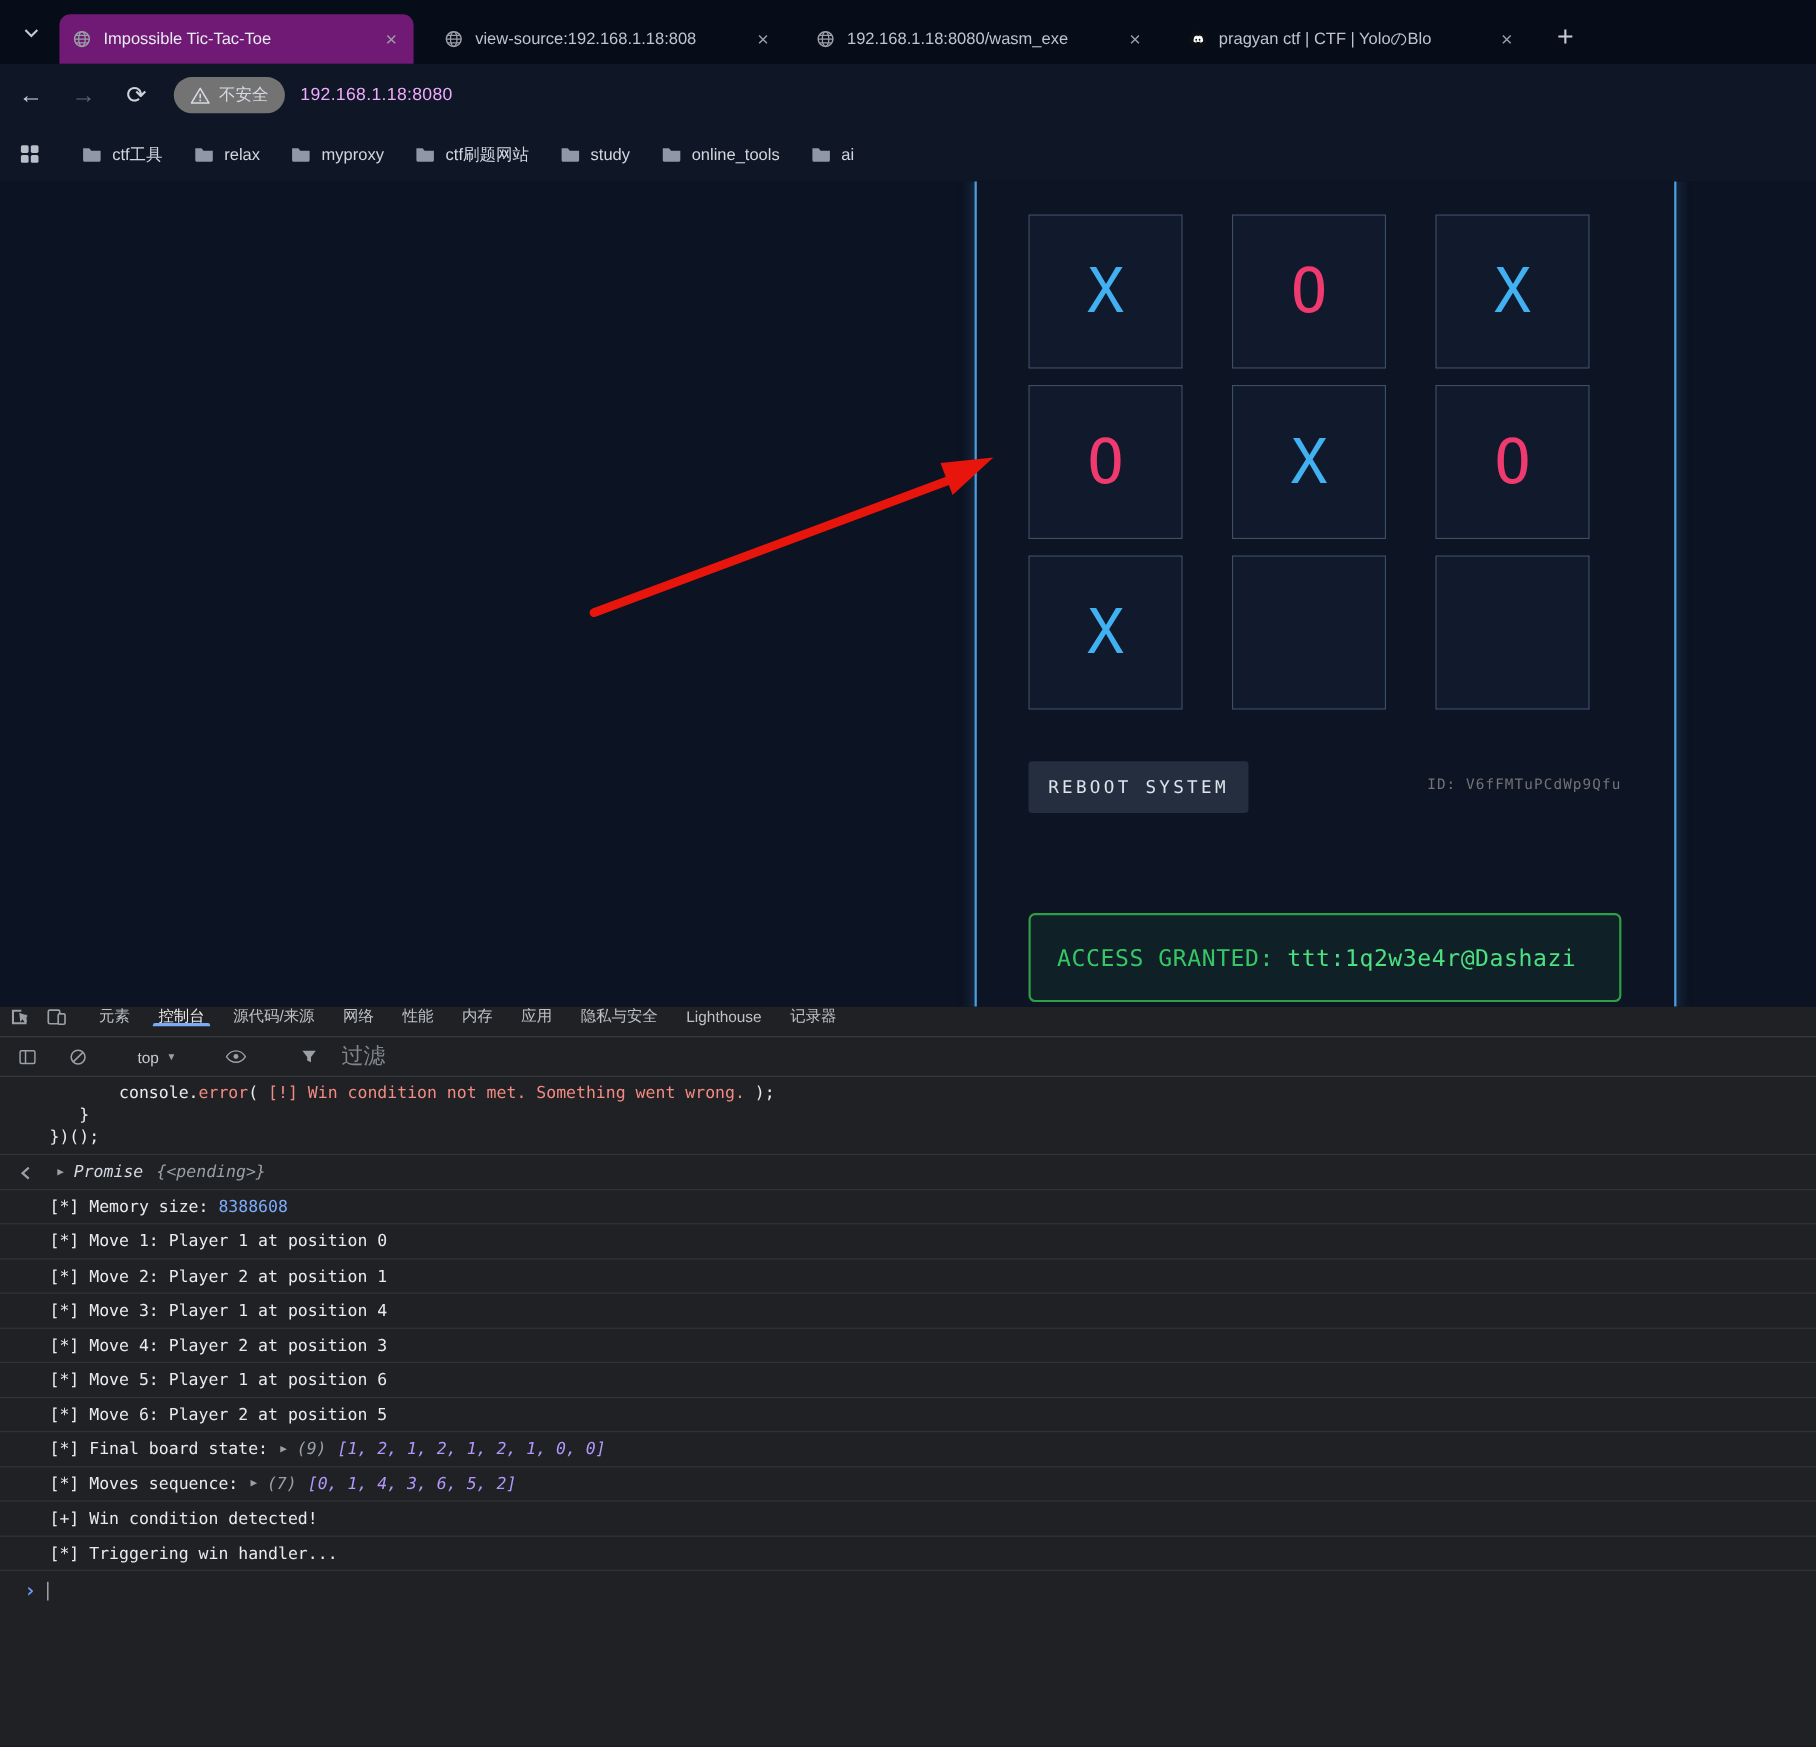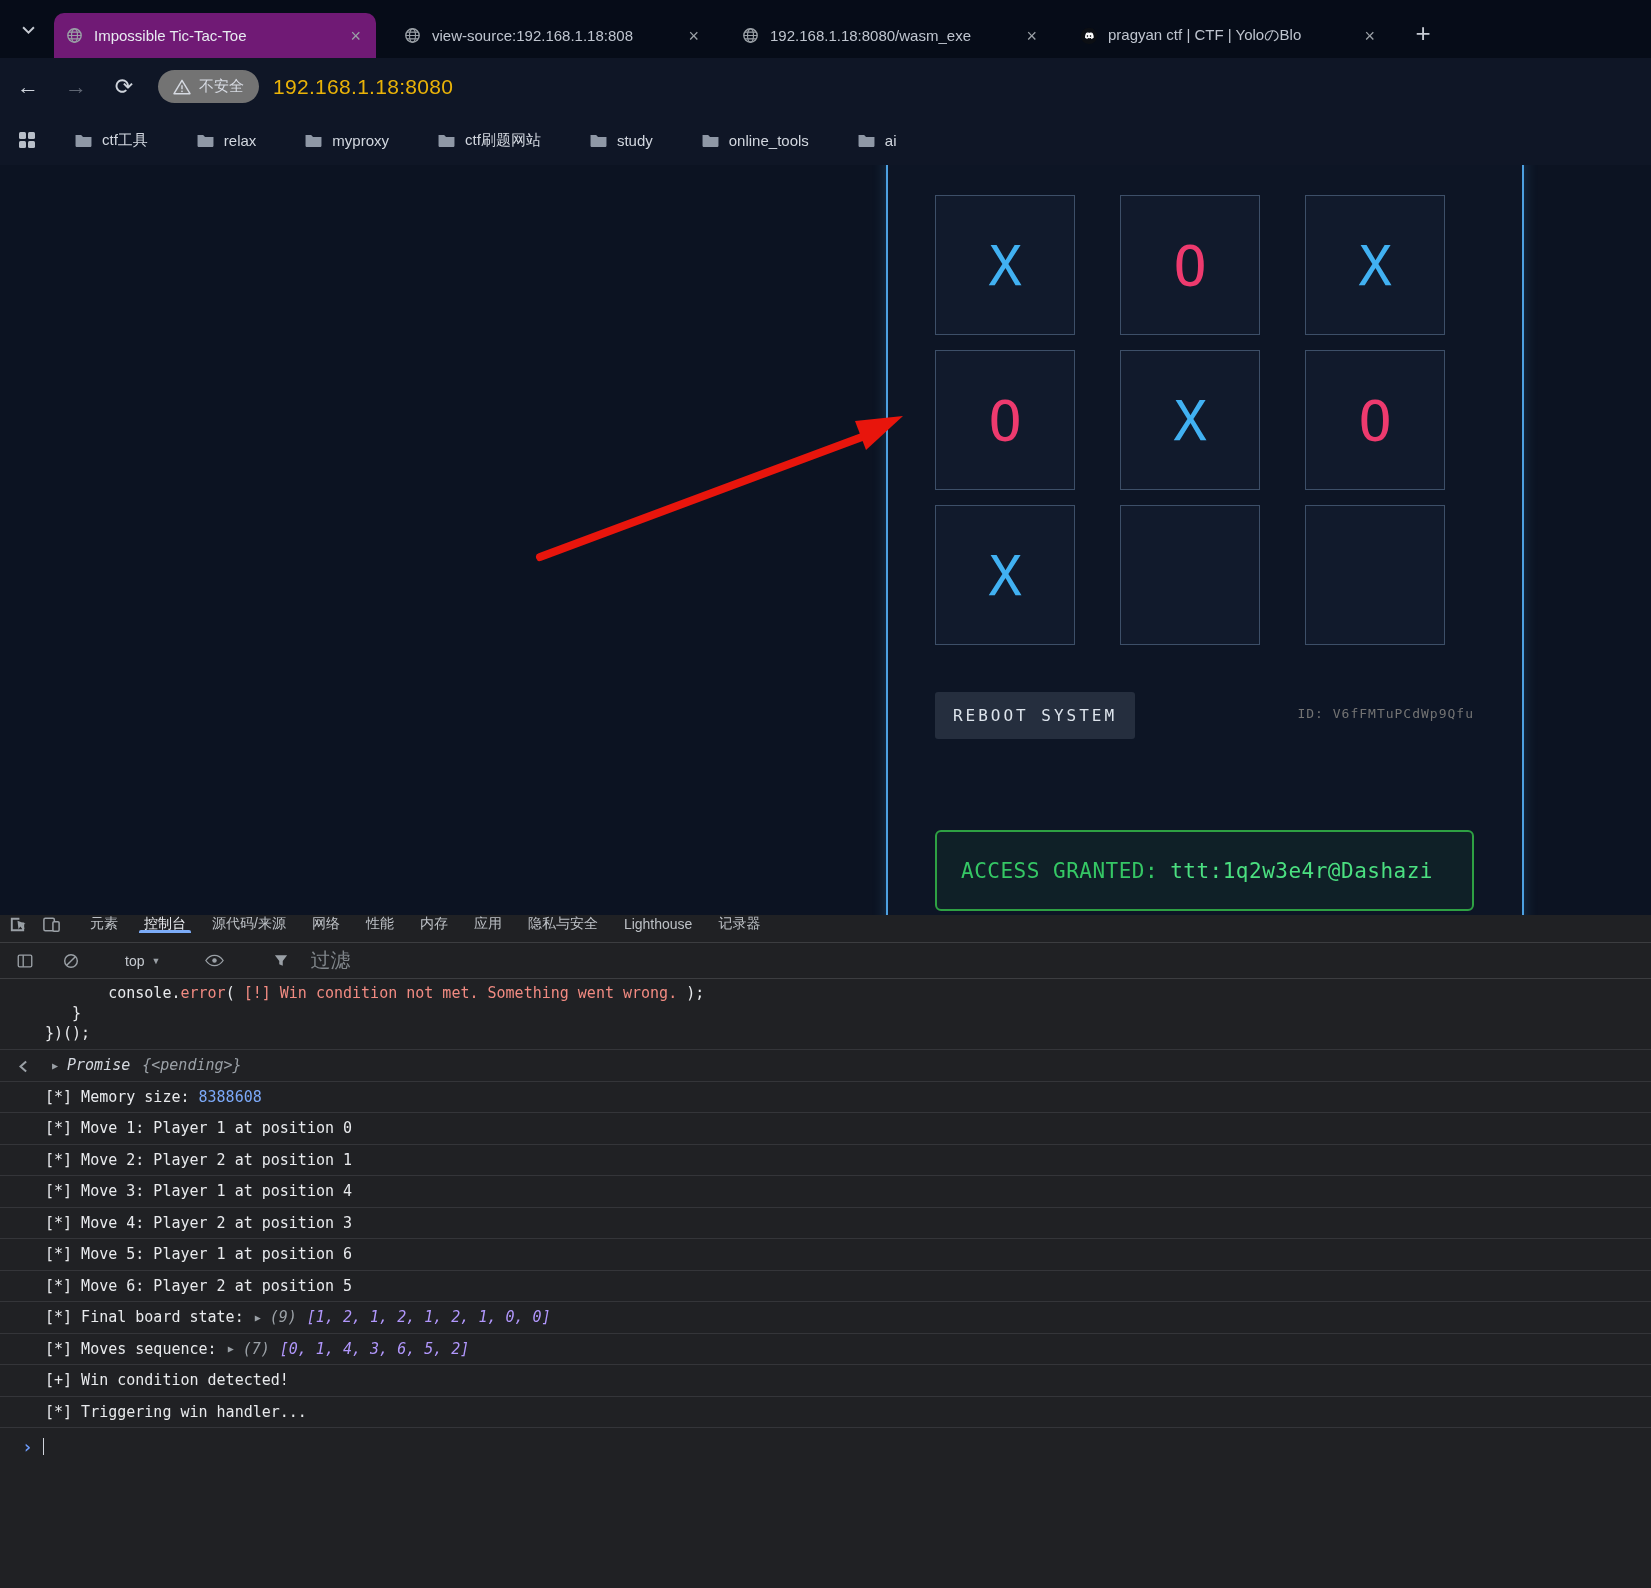--- a/index.html
+++ b/index.html
@@ -19,21 +19,21 @@
   .tab-close { font-size:18px; color:#9aa0a6; padding:0 3px; line-height:1; }
   .new-tab { width:34px; height:34px; margin-bottom:8px; display:flex; align-items:center; justify-content:center;
              color:#c5cad2; font-size:26px; font-weight:300; }
 
   .toolbar { height:57px; background:#0f1626; display:flex; align-items:center; padding:0 14px; gap:20px; }
   .nav { font-size:22px; color:#cfd4dc; width:28px; text-align:center; }
   .nav.fwd { color:#5f6673; }
   .omnibox { display:flex; align-items:center; gap:14px; flex:1; }
   .sec-chip { display:flex; align-items:center; gap:8px; background:#737373; border-radius:17px;
               padding:7px 15px; color:#d6dae2; font-size:15px; }
-  .url { font-size:21px; color:#eab308; letter-spacing:.3px; }
+  .url { font-size:16px; color:#f0abfc; letter-spacing:.3px; }
 
   .bookmarks { height:50px; background:#0f1626; display:flex; align-items:center; gap:30px; padding:0 18px; }
   .apps-icon { margin-right:8px; display:flex; }
   .bm { display:flex; align-items:center; gap:9px; color:#d2d7df; font-size:15px; }
   .bm-icon { display:flex; }
 
   
   .content { position:relative; height:750px; background:#0c1322; overflow:hidden; }
   .panel { position:absolute; left:886px; top:-24px; width:638px; height:810px;
            border:2px solid var(--board-border,#4da0e0); border-radius:16px; background:#0d1525;
@@ -176,21 +176,21 @@
 
   <div class="bookmarks">
     <span class="apps-icon">
       <svg width="18" height="18" viewBox="0 0 18 18">
           <rect x="1" y="1" width="7" height="7" rx="1.5" fill="#b9bfc9"></rect>
           <rect x="10" y="1" width="7" height="7" rx="1.5" fill="#b9bfc9"></rect>
           <rect x="1" y="10" width="7" height="7" rx="1.5" fill="#b9bfc9"></rect>
           <rect x="10" y="10" width="7" height="7" rx="1.5" fill="#b9bfc9"></rect>
         </svg>
     </span>
-    <div id="bookmarks" style="display:flex;gap:48px;">
+    <div id="bookmarks" style="display:flex;gap:28px;">
         <div class="bm">
           <span class="bm-icon">
             <svg viewBox="0 0 20 16" width="19" height="15">
               <path d="M1.5 2h6l2 2.2h9v9.3c0 .8-.7 1.5-1.5 1.5H3c-.8 0-1.5-.7-1.5-1.5z" fill="#8f98a6"></path>
             </svg>
           </span>
           <span class="bm-label">ctf工具</span>
         </div>
         <div class="bm">
           <span class="bm-icon">

